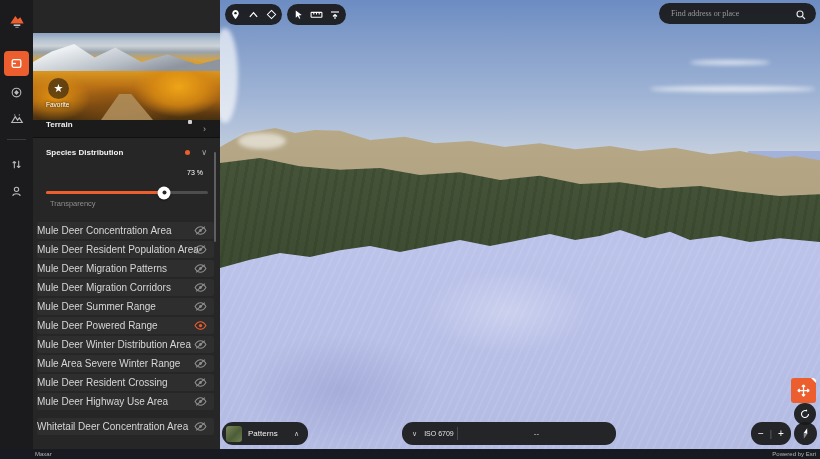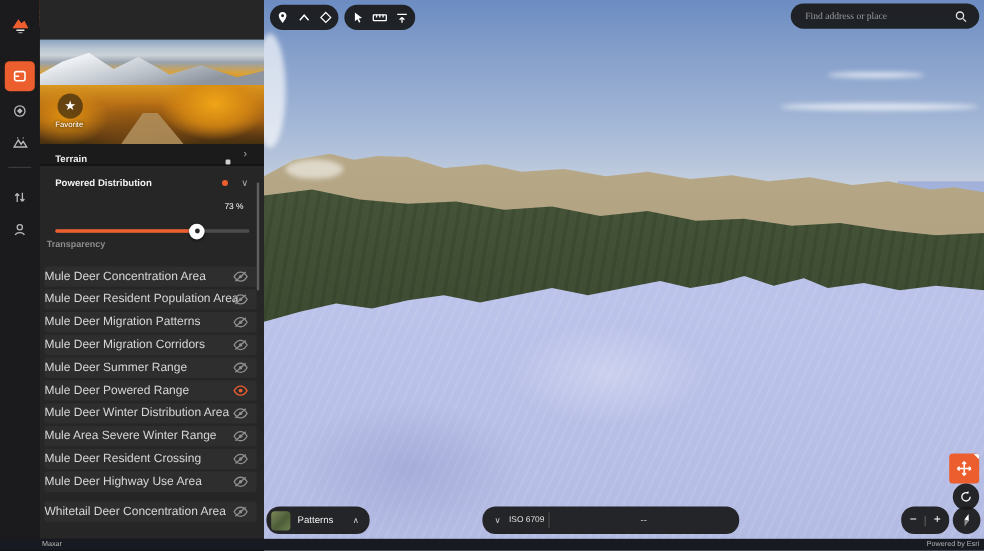--- a/index.html
+++ b/index.html
@@ -44,40 +44,40 @@
   #photo .road { position:absolute; left:68px; bottom:0; width:52px; height:26px; background:#b2905e;
     clip-path:polygon(35% 0%,58% 0%,100% 100%,0% 100%); opacity:.85; }
   #fav-btn { position:absolute; left:15px; top:45px; width:21px; height:21px; border-radius:50%;
     background:rgba(15,15,15,.55); display:flex; align-items:center; justify-content:center;
     color:#fff; font-size:11px; cursor:pointer; }
   #fav-label { position:absolute; left:13px; top:68px; color:#fff; font-size:6.5px;
     text-shadow:0 0 3px rgba(0,0,0,.9); }
 
   
   #terrain-row { position:absolute; left:0; top:120px; width:187px; height:18px; background:#1b1b1b;
-    border-bottom:1px solid #101010; display:flex; align-items:flex-end; cursor:pointer; }
+    border-bottom:1px solid #101010; display:flex; align-items:flex-start; cursor:pointer; }
   #terrain-row .lbl { margin-left:13px; color:#f0f0f0; font-size:8px; font-weight:bold; }
   #terrain-row .dot { position:absolute; right:28px; width:4px; height:4px; border-radius:1px; background:#cfcfcf; }
   #terrain-row .chev { position:absolute; right:14px; color:#a8a8a8; font-size:9px; line-height:18px; }
 
   
   #species-hdr { position:absolute; left:0; top:143px; width:187px; height:18px; display:flex; align-items:center; cursor:pointer; }
   #species-hdr .lbl { margin-left:13px; color:#f2f2f2; font-size:8px; font-weight:bold; }
   #species-hdr .dot { position:absolute; right:30px; width:5px; height:5px; border-radius:50%; background:#ED5E2F; }
   #species-hdr .chev { position:absolute; right:13px; color:#a8a8a8; font-size:8px; }
 
   #trans-value { position:absolute; top:169px; transform:translateX(-64%); color:#fff; font-size:7px; white-space:nowrap; }
   #slider { position:absolute; left:13px; top:186px; width:162px; height:13px; cursor:pointer; }
   #slider .track { position:absolute; left:0; top:5px; width:100%; height:3px; border-radius:2px; background:#4d4d4d; }
   #slider .fill { position:absolute; left:0; top:5px; height:3px; border-radius:2px; background:#ED5E2F; }
   #slider .thumb { position:absolute; top:6.5px; width:13px; height:13px; border-radius:50%; background:#fff;
     transform:translate(-50%,-50%); box-shadow:0 1px 2px rgba(0,0,0,.6); }
   #slider .thumb:after { content:""; position:absolute; left:4.5px; top:4.5px; width:4px; height:4px;
     border-radius:50%; background:#262626; }
-  #trans-label { position:absolute; left:6px; top:199px; color:#8d8d8d; font-size:7.5px;font-weight:bold; }
+  #trans-label { position:absolute; left:17px; top:199px; color:#8d8d8d; font-size:7.5px; }
 
   
   #layer-list { position:absolute; left:4px; top:222px; width:177px; }
   .layer-row { position:relative; height:17px; margin-bottom:2px; background:#2e2e2e; border-radius:2px;
     display:flex; align-items:center; cursor:pointer; }
   .layer-row .lbl { margin-left:0; color:#d6d6d6; font-size:10px; white-space:nowrap; }
   .layer-row .eye { position:absolute; right:7px; top:3px; width:13px; height:11px; display:flex;
     align-items:center; justify-content:center; cursor:pointer; }
 
   #panel-scroll { position:absolute; left:181px; top:152px; width:2px; height:90px; border-radius:1px;
@@ -225,21 +225,21 @@
       <div id="fav-label">Favorite</div>
     </div>
 
     <div id="terrain-row">
       <span class="lbl">Terrain</span>
       <span class="dot"></span>
       <span class="chev">›</span>
     </div>
 
     <div id="species-hdr">
-      <span class="lbl">Powered Distribution</span>
+      <span class="lbl">Species Distribution</span>
       <span class="dot"></span>
       <span class="chev">∨</span>
     </div>
 
     <div id="trans-value" style="left: 164.26px;">73 %</div>
     <div id="slider">
       <div class="track"></div>
       <div class="fill" style="width: 73%;"></div>
       <div class="thumb" style="left: 73%;"></div>
     </div>

